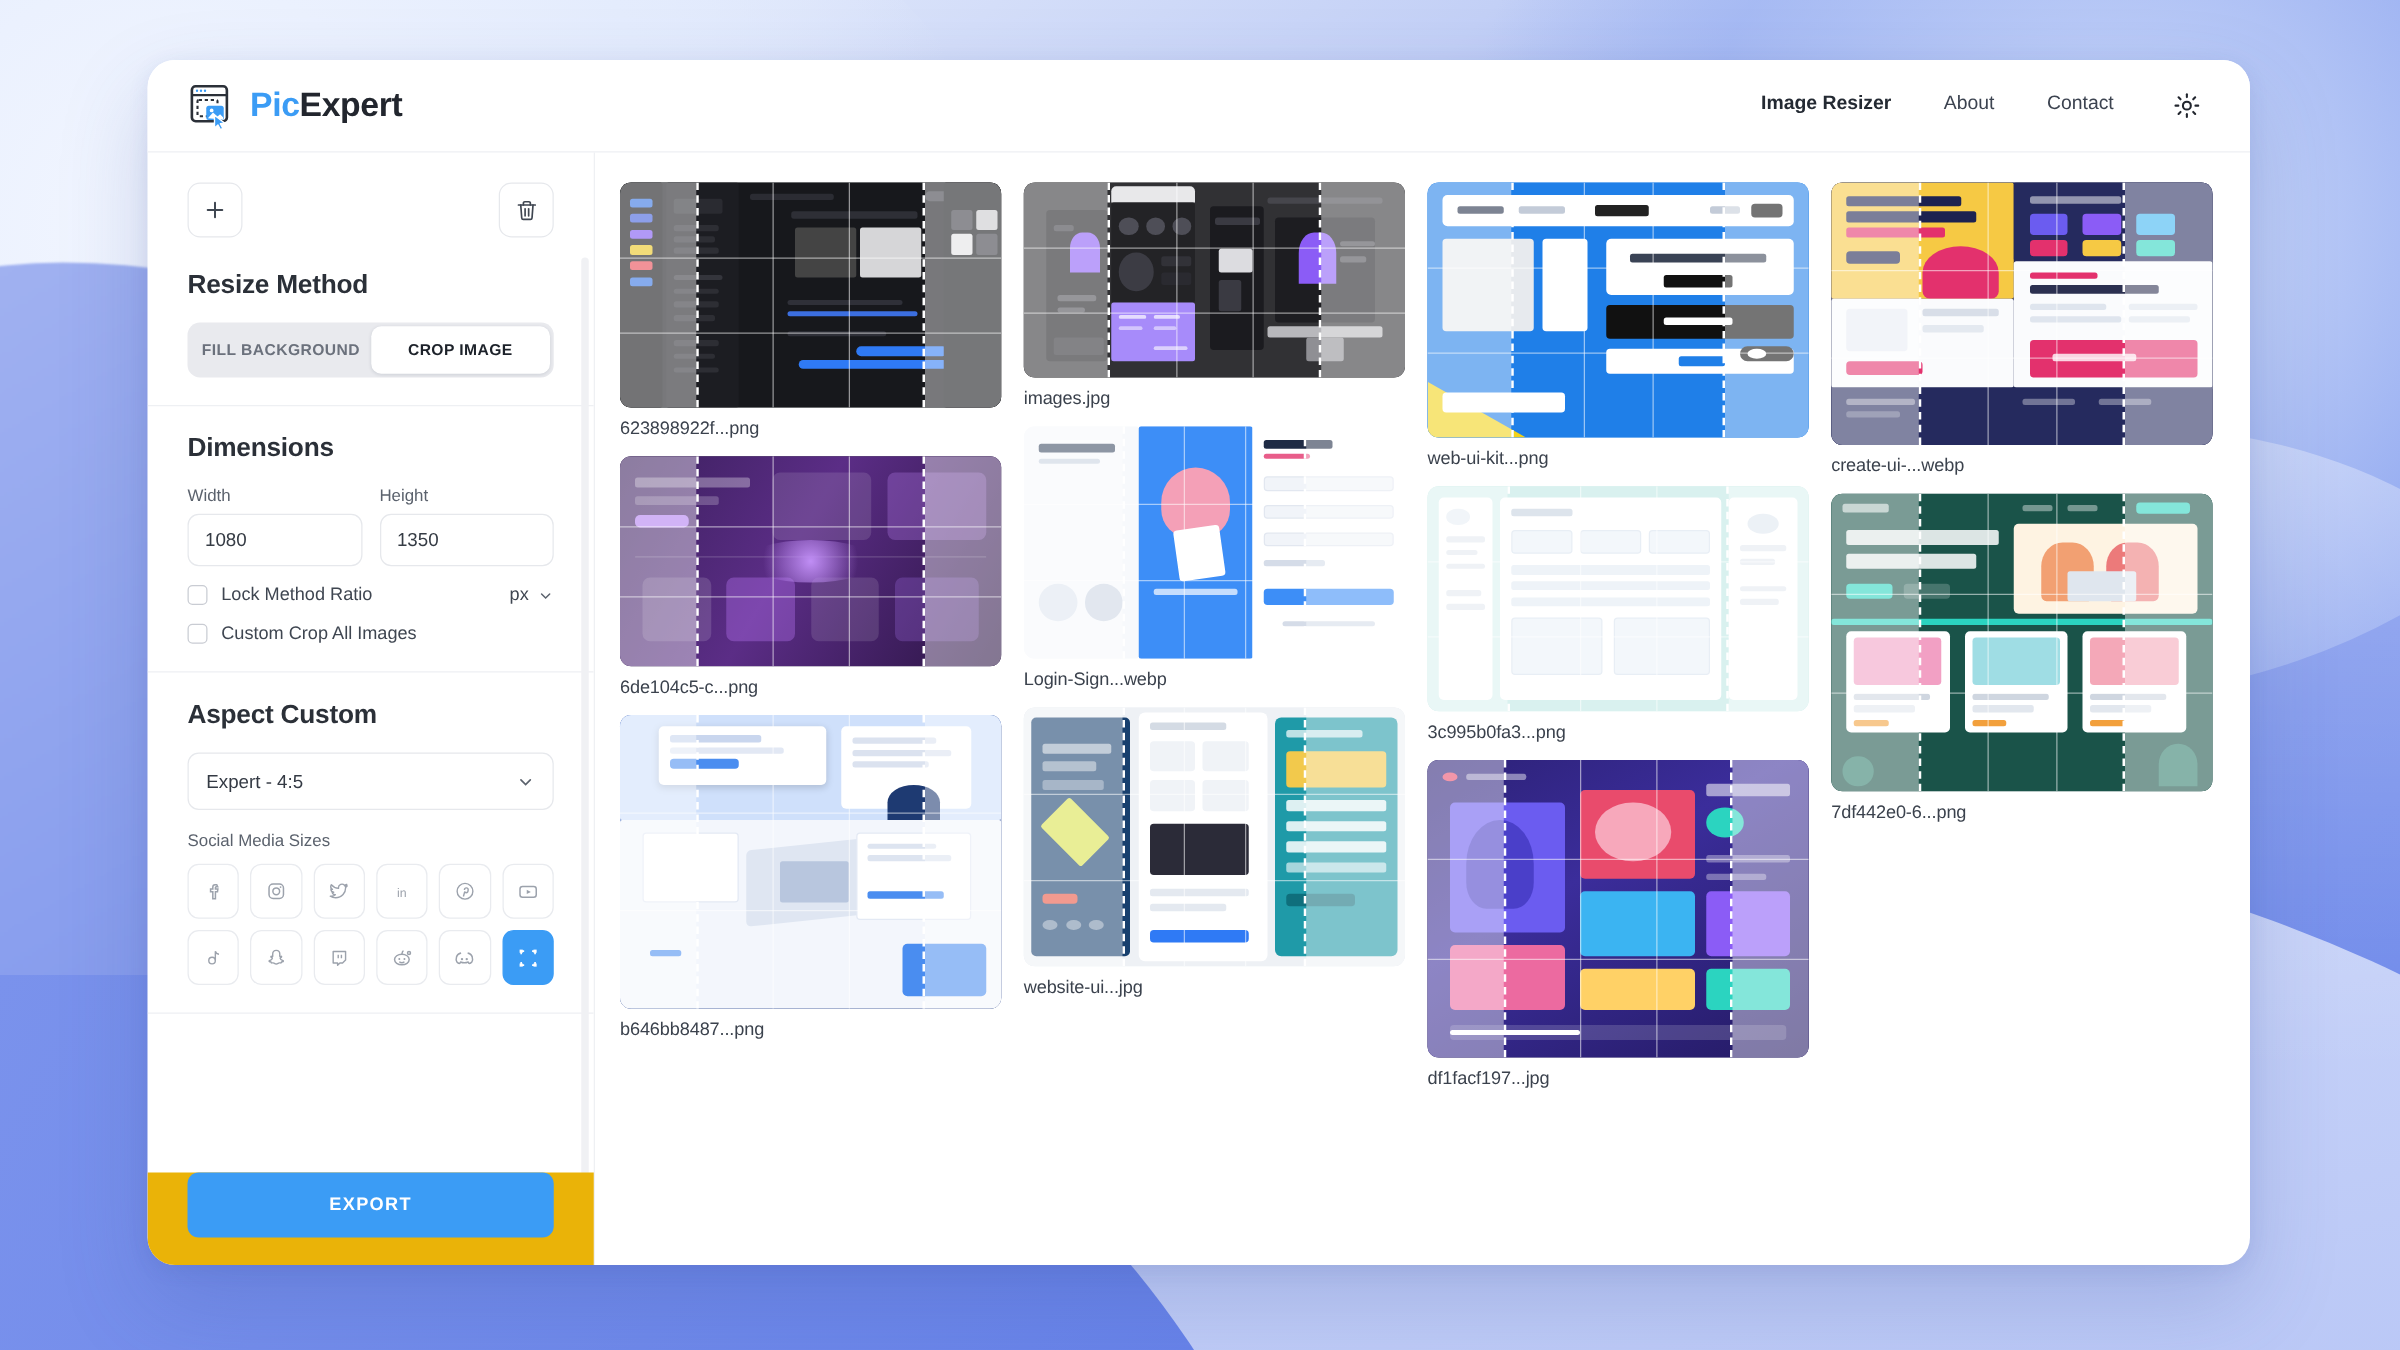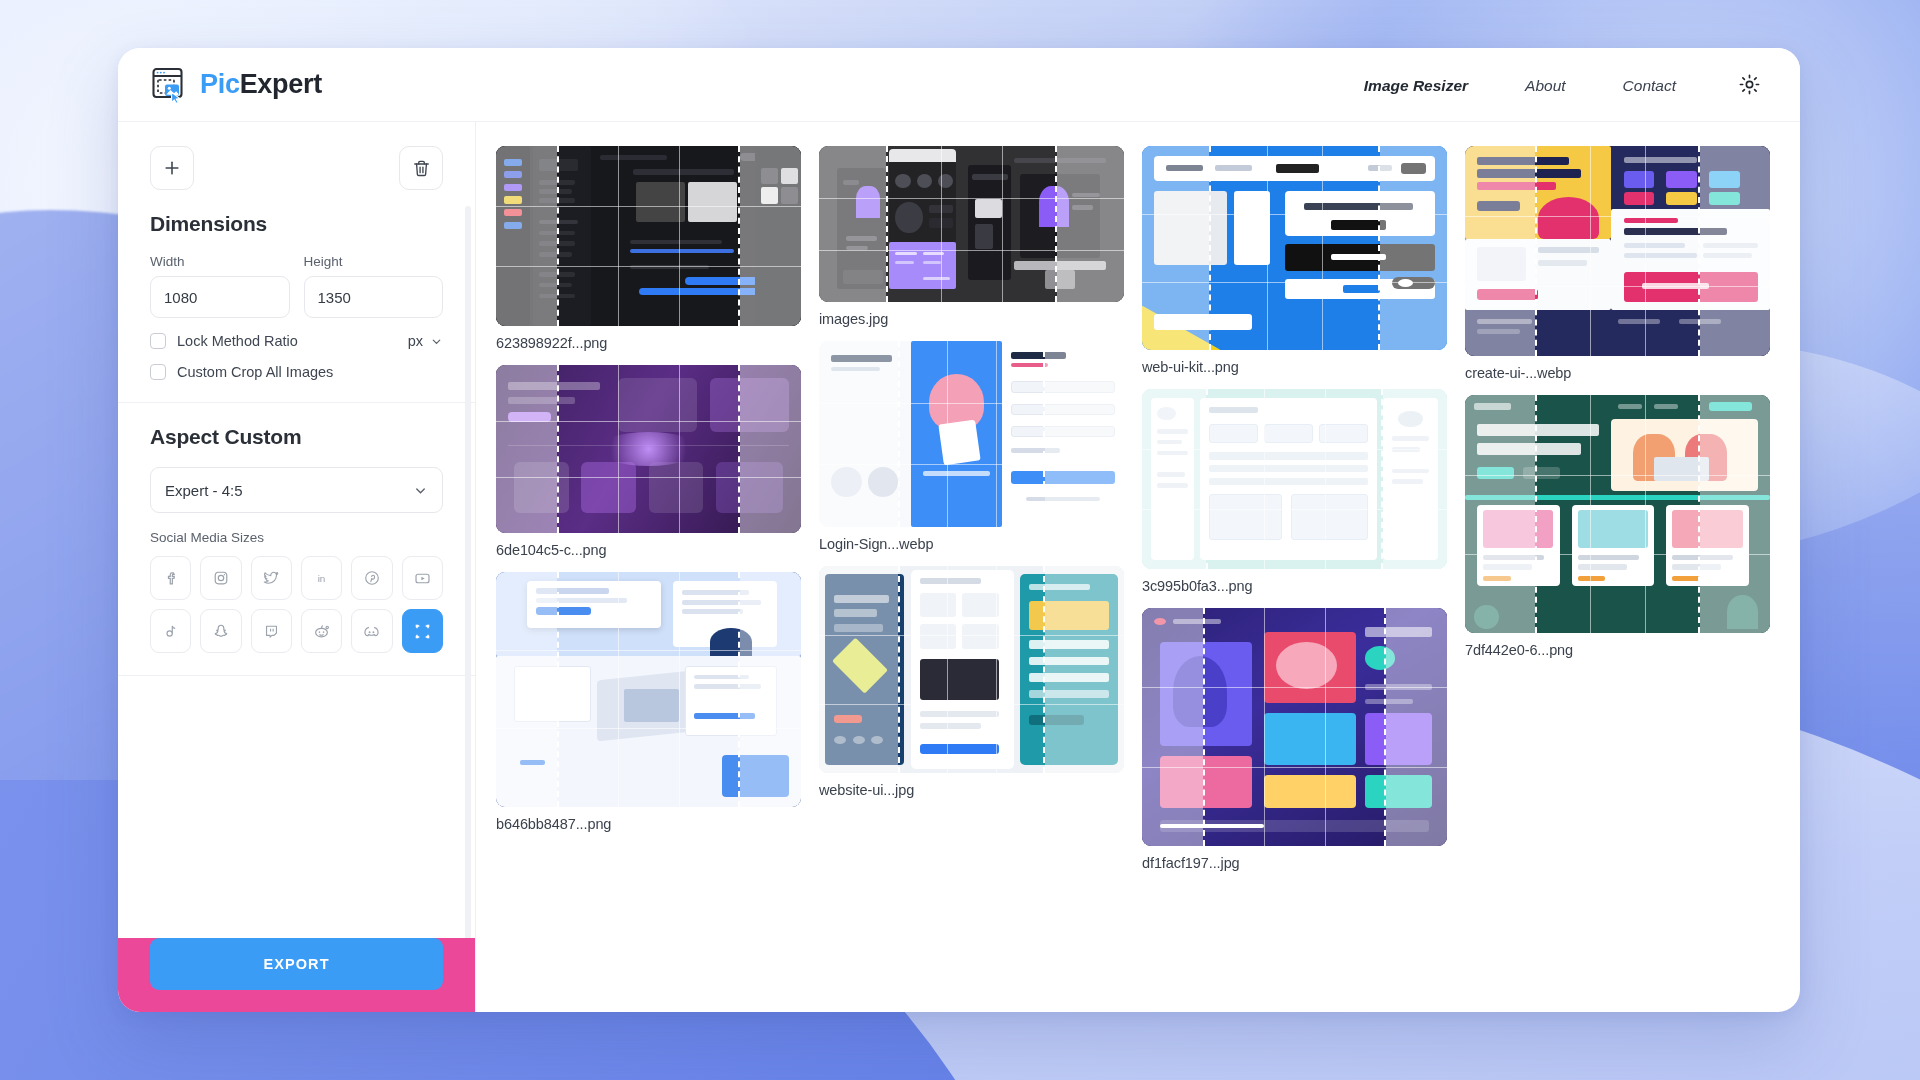--- a/index.html
+++ b/index.html
@@ -67,21 +67,21 @@
     display: flex; align-items: center;
     padding: 0 40px 0 32px;
     border-bottom: 1px solid #eef0f3;
     background: #fff;
   }
   #brand { display: flex; align-items: center; gap: 10px; }
   .brand-text { font-size: 27px; font-weight: 700; letter-spacing: -.3px; }
   .brand-pic { color: #3b9cf5; }
   .brand-exp { color: #22262e; }
 
-  #topnav { margin-left: auto; display: flex; align-items: flex-end; gap: 57px; font-style: italic; }
+  #topnav { margin-left: auto; display: flex; align-items: flex-start; gap: 42px; }
   .nav-link { font-size: 15.5px; color: #3c4350; white-space: nowrap; cursor: pointer; }
   .nav-link.active { font-weight: 700; color: #242a33; }
   #theme-toggle { cursor: pointer; display: flex; margin-left: 6px; }
 
   
   #body-split { flex: 1; display: flex; min-height: 0; }
 
   
   #sidebar {
     width: 358px; flex: 0 0 358px;
@@ -158,21 +158,21 @@
   .export-sec { padding: 22px 32px 0 32px; }
   .save-row { display: flex; align-items: center; }
   .info-i {
     margin-left: auto; width: 17px; height: 17px; border-radius: 50%;
     border: 1.4px solid #b9bec7; color: #9aa0aa; font-size: 11px;
     display: flex; align-items: center; justify-content: center; cursor: pointer;
     font-family: "Liberation Serif", serif;
   }
   #sidebar-footer {
     position: absolute; left: 0; right: 0; bottom: 0;
-    padding: 0 32px 22px 32px; background: #ec4899;
+    padding: 0 32px 22px 32px; background: #eab308;
   }
   #export-button {
     width: 100%; height: 52px; border: none; border-radius: 9px;
     background: #3b9cf5; color: #fff; font-size: 14.5px; font-weight: 700;
     letter-spacing: 1.1px; cursor: pointer; font-family: "Liberation Sans", sans-serif;
   }
 
   
   #gallery {
     flex: 1; min-width: 0; padding: 24px 30px 30px 20px;
@@ -271,20 +271,27 @@
             <svg width="19" height="19" viewBox="0 0 24 24" fill="none" stroke="#3f4651" stroke-width="1.7" stroke-linecap="round">
               <polyline points="3.5,6.3 20.5,6.3"></polyline>
               <path d="M8.5 6.3V4.4a1.4 1.4 0 0 1 1.4-1.4h4.2a1.4 1.4 0 0 1 1.4 1.4v1.9"></path>
               <path d="M5.8 6.3l1 13.1a1.6 1.6 0 0 0 1.6 1.5h7.2a1.6 1.6 0 0 0 1.6-1.5l1-13.1"></path>
               <line x1="10.2" y1="10.2" x2="10.2" y2="17.3"></line>
                 <line x1="13.8" y1="10.2" x2="13.8" y2="17.3"></line>
             </svg>
           </div>
         </div>
 
+        <section class="sec first" style="padding-top:26px;">
+          <div class="sec-title">Resize Method</div>
+          <div class="seg">
+            <div class="seg-item">FILL BACKGROUND</div>
+            <div class="seg-item active">CROP IMAGE</div>
+          </div>
+        </section>
 
         <section class="sec" style="padding-top:22px;">
           <div class="sec-title">Dimensions</div>
           <div class="dim-row">
             <div class="dim-col">
               <div class="field-label">Width</div>
               <input class="text-input" value="1080" style="">
             </div>
             <div class="dim-col">
               <div class="field-label">Height</div>

